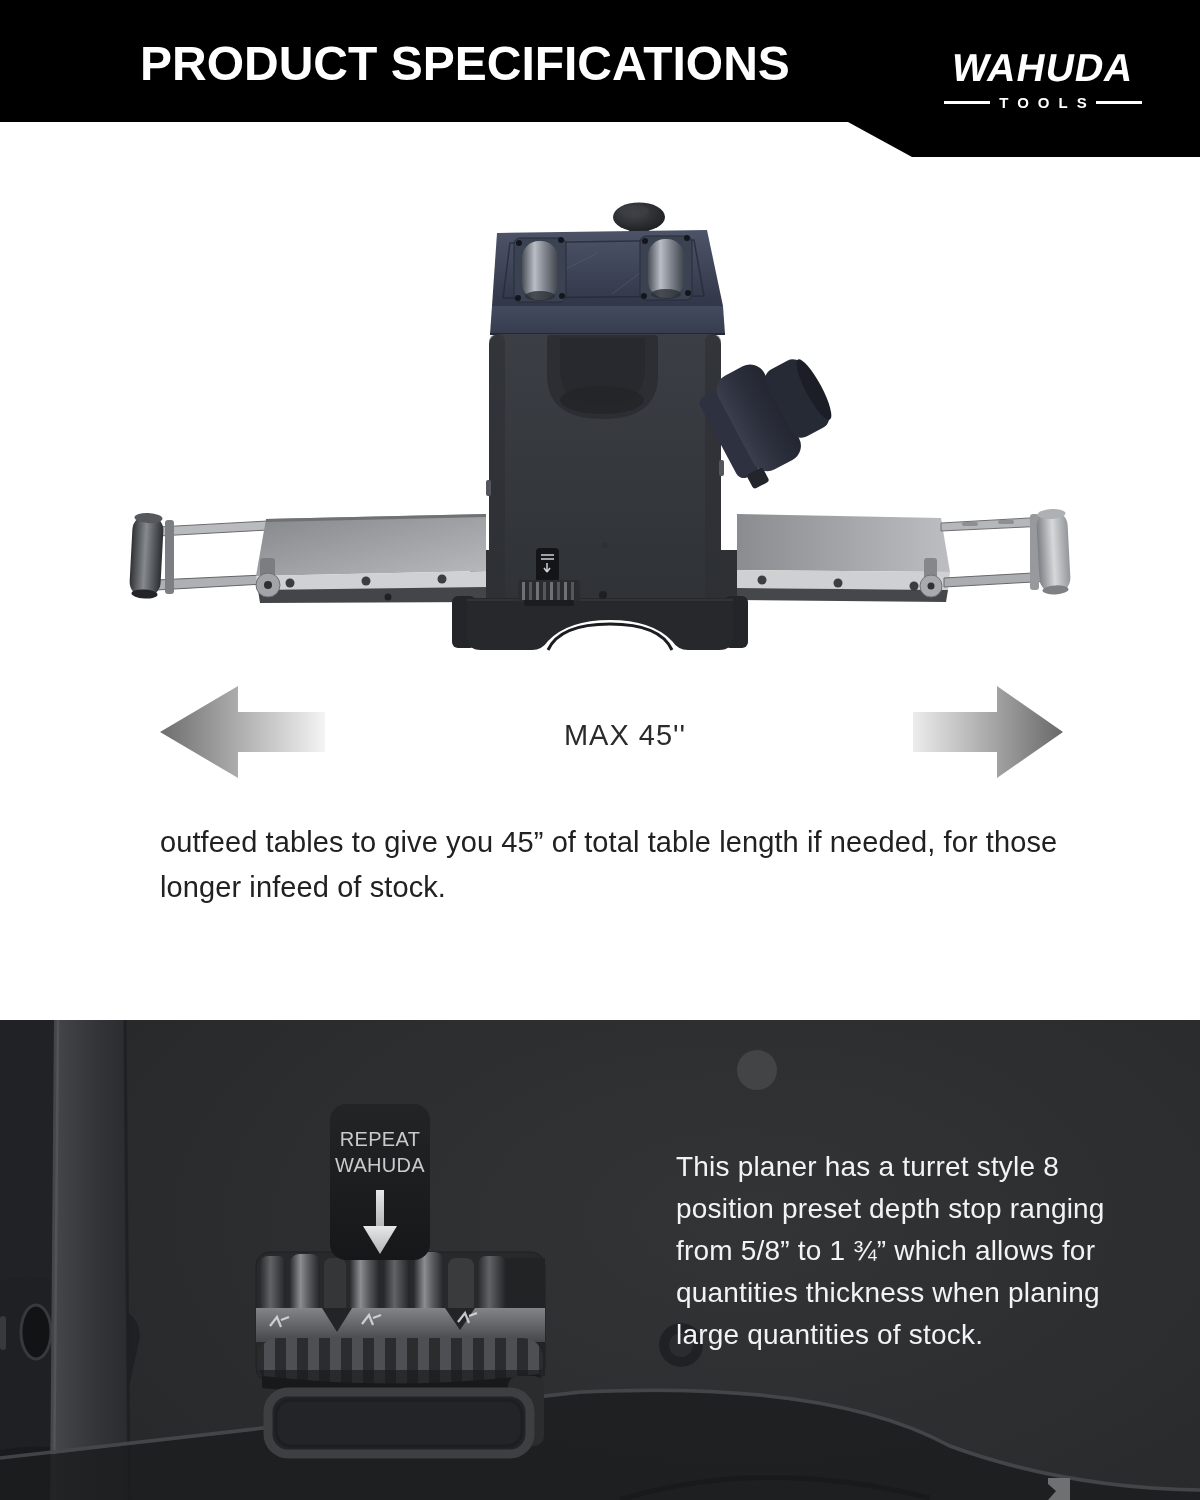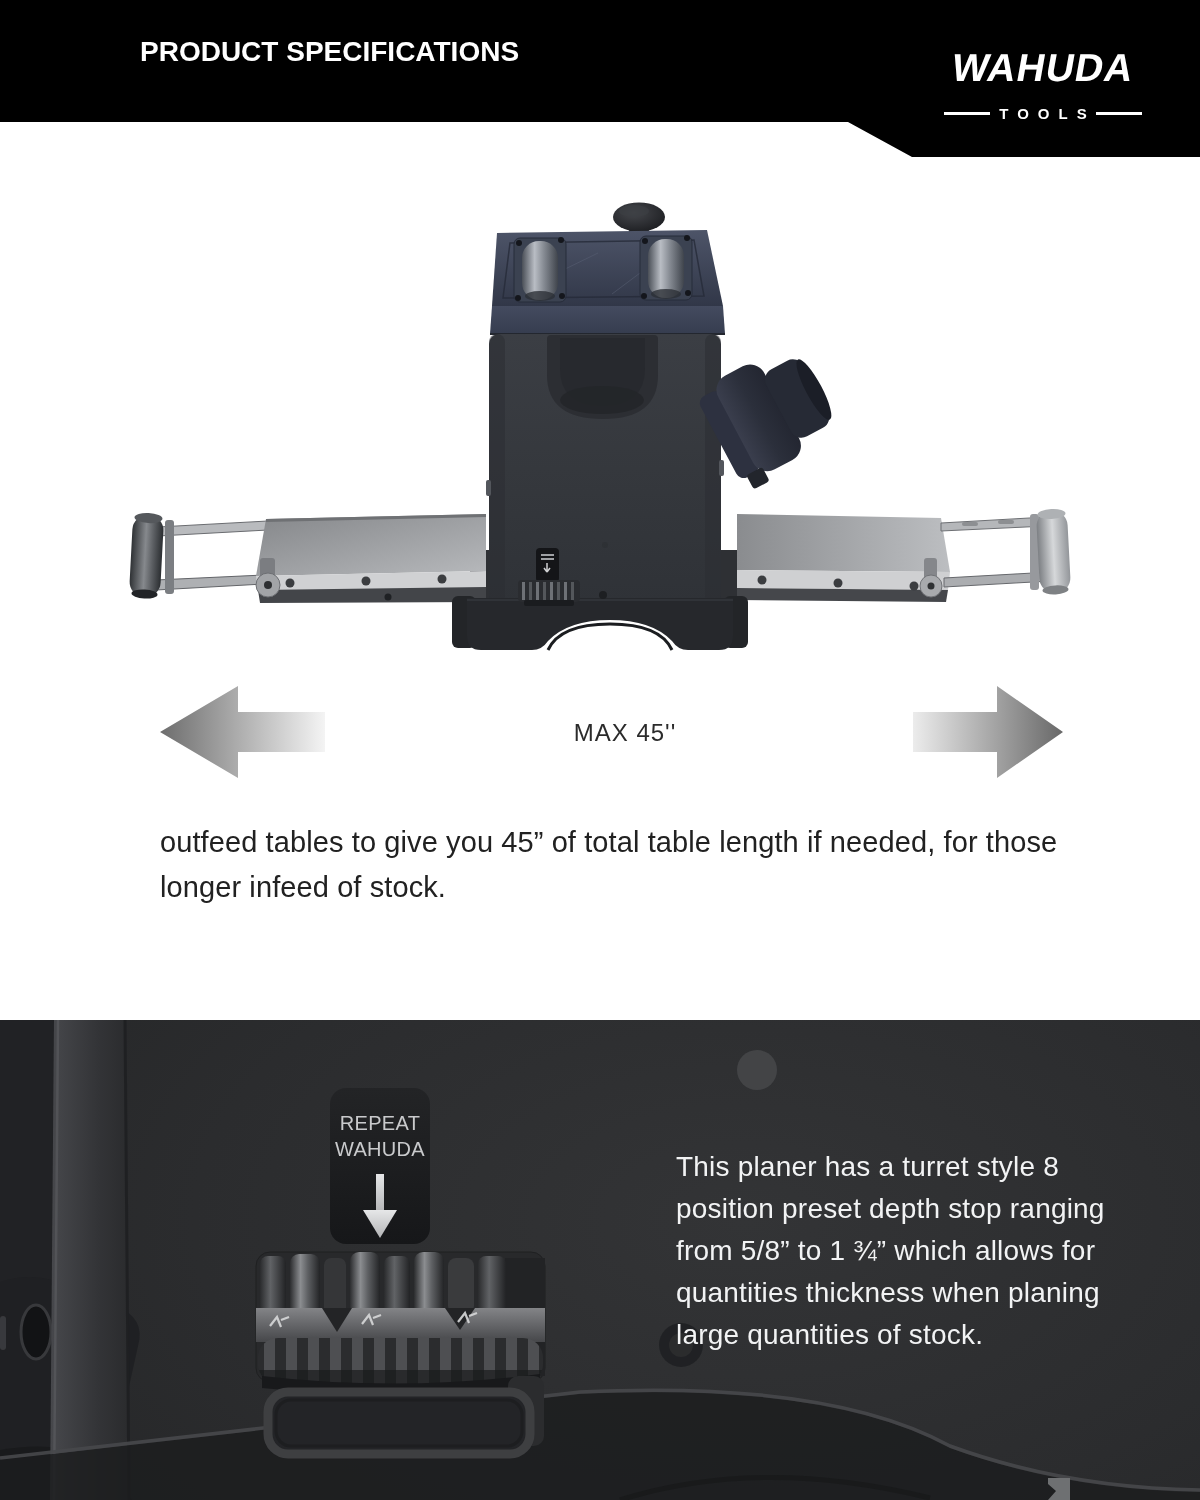--- a/index.html
+++ b/index.html
@@ -3,41 +3,41 @@
 <meta charset="utf-8">
 <style>
   html,body{margin:0;padding:0;background:#ffffff;}
   body{width:1200px;height:1500px;position:relative;overflow:hidden;
        font-family:"Liberation Sans", sans-serif;}
   .page{position:absolute;inset:0;width:1200px;height:1500px;background:#ffffff;}
 
   
   .header{position:absolute;left:0;top:0;width:1200px;height:157px;background:#000;
           clip-path:polygon(0 0,1200px 0,1200px 157px,912px 157px,848px 122px,0 122px);}
-  .header-title{position:absolute;left:140px;top:36px;font-size:28px;font-weight:700;
+  .header-title{position:absolute;left:140px;top:36px;font-size:48px;font-weight:700;
                 color:#fff;letter-spacing:0px;white-space:nowrap;}
   .brand{position:absolute;left:928px;top:48px;width:230px;text-align:center;color:#fff;}
   .brand-name{font-size:39px;font-weight:700;letter-spacing:1px;transform:skewX(-10deg);
               white-space:nowrap;line-height:40px;}
-  .brand-sub{display:flex;align-items:center;justify-content:center;margin-top:17px;gap:0;}
+  .brand-sub{display:flex;align-items:center;justify-content:center;margin-top:6px;gap:0;}
   .brand-sub .rule{width:46px;height:3px;background:#fff;}
   .brand-sub .txt{font-size:15px;font-weight:700;letter-spacing:9px;text-indent:9px;
                   white-space:nowrap;}
 
   
   .max-label{position:absolute;left:475px;top:719px;width:300px;text-align:center;
-             font-size:24px;color:#2b2b2b;letter-spacing:1px;white-space:nowrap;}
+             font-size:29px;color:#2b2b2b;letter-spacing:1px;white-space:nowrap;}
   .hero-paragraph{position:absolute;left:160px;top:820px;color:#212121;}
   .hero-paragraph .line{font-size:29px;line-height:45px;letter-spacing:0.1px;white-space:nowrap;}
 
   
   .detail-section{position:absolute;left:0;top:1020px;width:1200px;height:480px;
      background:radial-gradient(1000px 560px at 62% 42%, #333436 0%, #2b2c2e 55%, #232425 100%);}
   .detail-svg{position:absolute;left:0;top:0;}
-  .badge{position:absolute;left:330px;top:68px;width:100px;height:156px;border-radius:16px;
+  .badge{position:absolute;left:330px;top:84px;width:100px;height:156px;border-radius:16px;
          background:linear-gradient(180deg,#232426 0%,#1a1b1d 70%,#161719 100%);
          display:flex;flex-direction:column;align-items:center;box-sizing:border-box;padding-top:22px;}
   .badge .bline{font-size:20px;line-height:26px;color:#c9cacc;letter-spacing:0.3px;}
   .badge .barrow{margin-top:12px;}
   .detail-paragraph{position:absolute;left:648px;top:126px;color:#f2f3f4;margin-left:28px;}
   .detail-paragraph .line{font-size:28px;line-height:42px;letter-spacing:0.2px;white-space:nowrap;}
 
   .machine-svg{position:absolute;left:0;top:0;}
 </style>
 </head>

